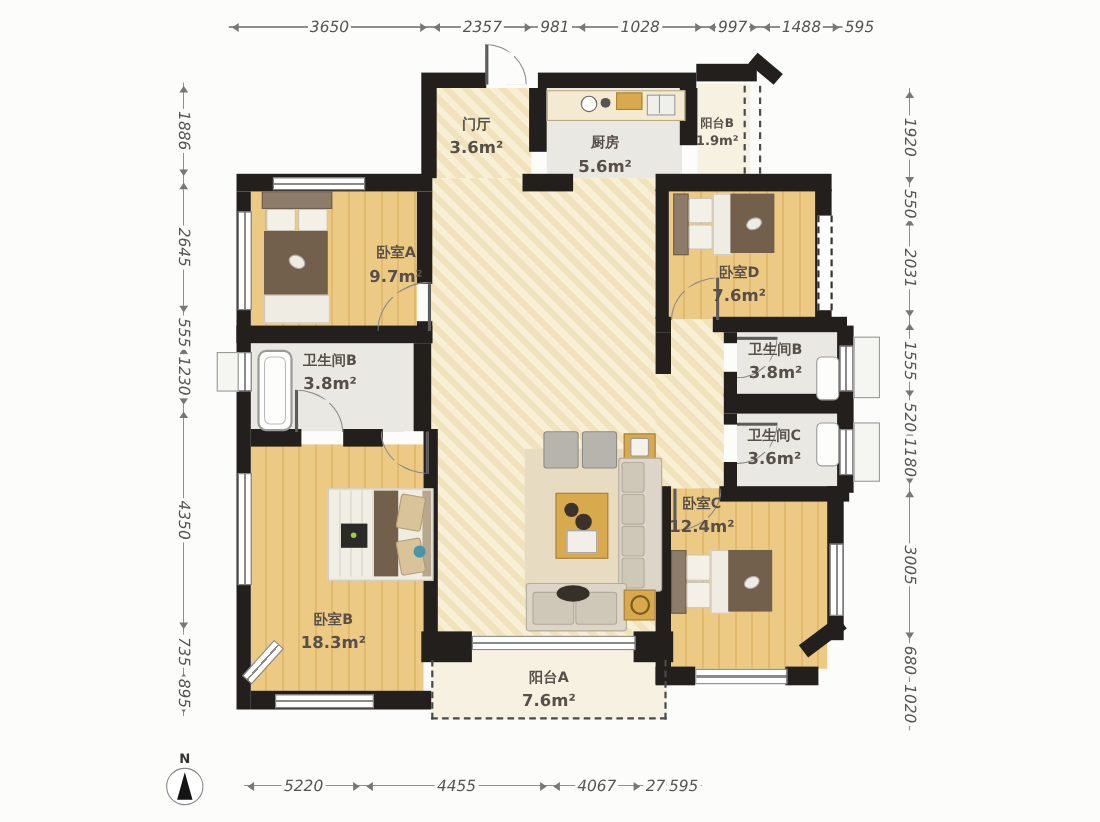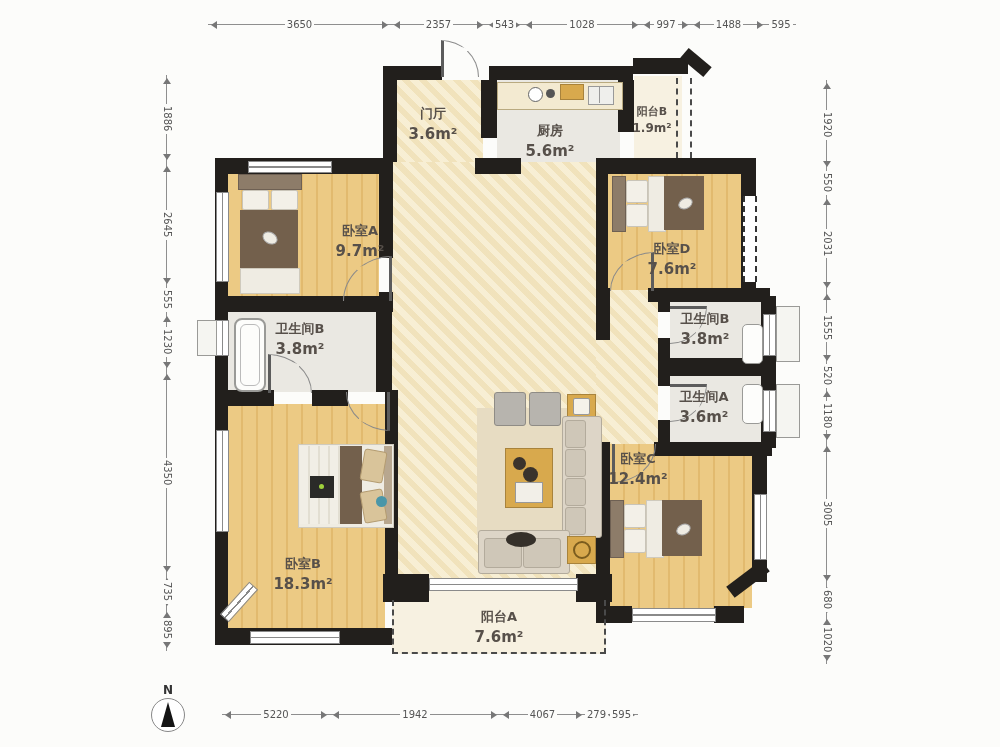--- a/index.html
+++ b/index.html
@@ -48,21 +48,21 @@
   .rug{background:#e7dcc2;}
   
   .dimline{position:absolute;left:0;top:0;width:1000px;height:747px;pointer-events:none;}
   .dimseg{position:absolute;display:flex;}
   .dimseg.h{height:14px;background:linear-gradient(to bottom,transparent 6px,#8e8e8e 6px,#8e8e8e 7px,transparent 7px);}
   .dimseg.h::before{content:"";position:absolute;left:-1px;top:3px;border:4px solid transparent;border-right:6px solid #777;}
   .dimseg.h::after{content:"";position:absolute;right:-1px;top:3px;border:4px solid transparent;border-left:6px solid #777;}
   .dimseg.v{width:14px;background:linear-gradient(to right,transparent 6px,#8e8e8e 6px,#8e8e8e 7px,transparent 7px);}
   .dimseg.v::before{content:"";position:absolute;top:-1px;left:3px;border:4px solid transparent;border-bottom:6px solid #777;}
   .dimseg.v::after{content:"";position:absolute;bottom:-1px;left:3px;border:4px solid transparent;border-top:6px solid #777;}
-  .dimlabel{margin:auto;background:#fcfcfa;color:#555;font-size:10px;line-height:1;padding:0 2px;white-space:nowrap;z-index:1;}
+  .dimlabel{margin:auto;background:#fcfcfa;color:#555;font-size:14px;line-height:1;padding:0 2px;white-space:nowrap;z-index:1;font-style:italic;}
   .dimseg.v .dimlabel{writing-mode:vertical-rl;padding:2px 0;}
   
   #north{position:absolute;left:148px;top:684px;width:40px;text-align:center;}
   #north .nlabel{font-size:12px;font-weight:700;color:#333;display:block;line-height:1;}
   #north .ncircle{width:32px;height:32px;border:1.5px solid #888;border-radius:50%;margin:2px auto 0;position:relative;background:#fff;}
   #north .ntri{position:absolute;left:50%;top:3px;transform:translateX(-50%);width:0;height:0;border-left:7px solid transparent;border-right:7px solid transparent;border-bottom:25px solid #141414;}
 </style>
 </head>
 <body>
 
@@ -239,21 +239,21 @@
       </div>
     <div class="rlabel" style="left:300px;top:320px;">
         <span class="nm">卫生间B</span>
         <span class="area">3.8m²</span>
       </div>
     <div class="rlabel" style="left:705px;top:310px;">
         <span class="nm">卫生间B</span>
         <span class="area">3.8m²</span>
       </div>
     <div class="rlabel" style="left:704px;top:388px;">
-        <span class="nm">卫生间A</span>
+        <span class="nm">卫生间C</span>
         <span class="area">3.6m²</span>
       </div>
     <div class="rlabel" style="left:638px;top:450px;">
         <span class="nm">卧室C</span>
         <span class="area">12.4m²</span>
       </div>
     <div class="rlabel" style="left:303px;top:555px;">
         <span class="nm">卧室B</span>
         <span class="area">18.3m²</span>
       </div>
@@ -264,41 +264,41 @@
   </div>
 
   <div class="dimline">
       <div class="dimseg h" style="left: 208px; width: 183px; top: 18px;">
         <span class="dimlabel">3650</span>
       </div>
       <div class="dimseg h" style="left: 391px; width: 95px; top: 18px;">
         <span class="dimlabel">2357</span>
       </div>
       <div class="dimseg h" style="left: 486px; width: 37px; top: 18px;">
-        <span class="dimlabel">543</span>
+        <span class="dimlabel">981</span>
       </div>
       <div class="dimseg h" style="left: 523px; width: 118px; top: 18px;">
         <span class="dimlabel">1028</span>
       </div>
       <div class="dimseg h" style="left: 641px; width: 50px; top: 18px;">
         <span class="dimlabel">997</span>
       </div>
       <div class="dimseg h" style="left: 691px; width: 75px; top: 18px;">
         <span class="dimlabel">1488</span>
       </div>
       <div class="dimseg h" style="left: 766px; width: 30px; top: 18px;">
         <span class="dimlabel">595</span>
       </div>
     </div>
   <div class="dimline">
       <div class="dimseg h" style="left: 222px; width: 108px; top: 708px;">
         <span class="dimlabel">5220</span>
       </div>
       <div class="dimseg h" style="left: 330px; width: 170px; top: 708px;">
-        <span class="dimlabel">1942</span>
+        <span class="dimlabel">4455</span>
       </div>
       <div class="dimseg h" style="left: 500px; width: 85px; top: 708px;">
         <span class="dimlabel">4067</span>
       </div>
       <div class="dimseg h" style="left: 585px; width: 20px; top: 708px;">
         <span class="dimlabel">279</span>
       </div>
       <div class="dimseg h" style="left: 605px; width: 33px; top: 708px;">
         <span class="dimlabel">595</span>
       </div>

